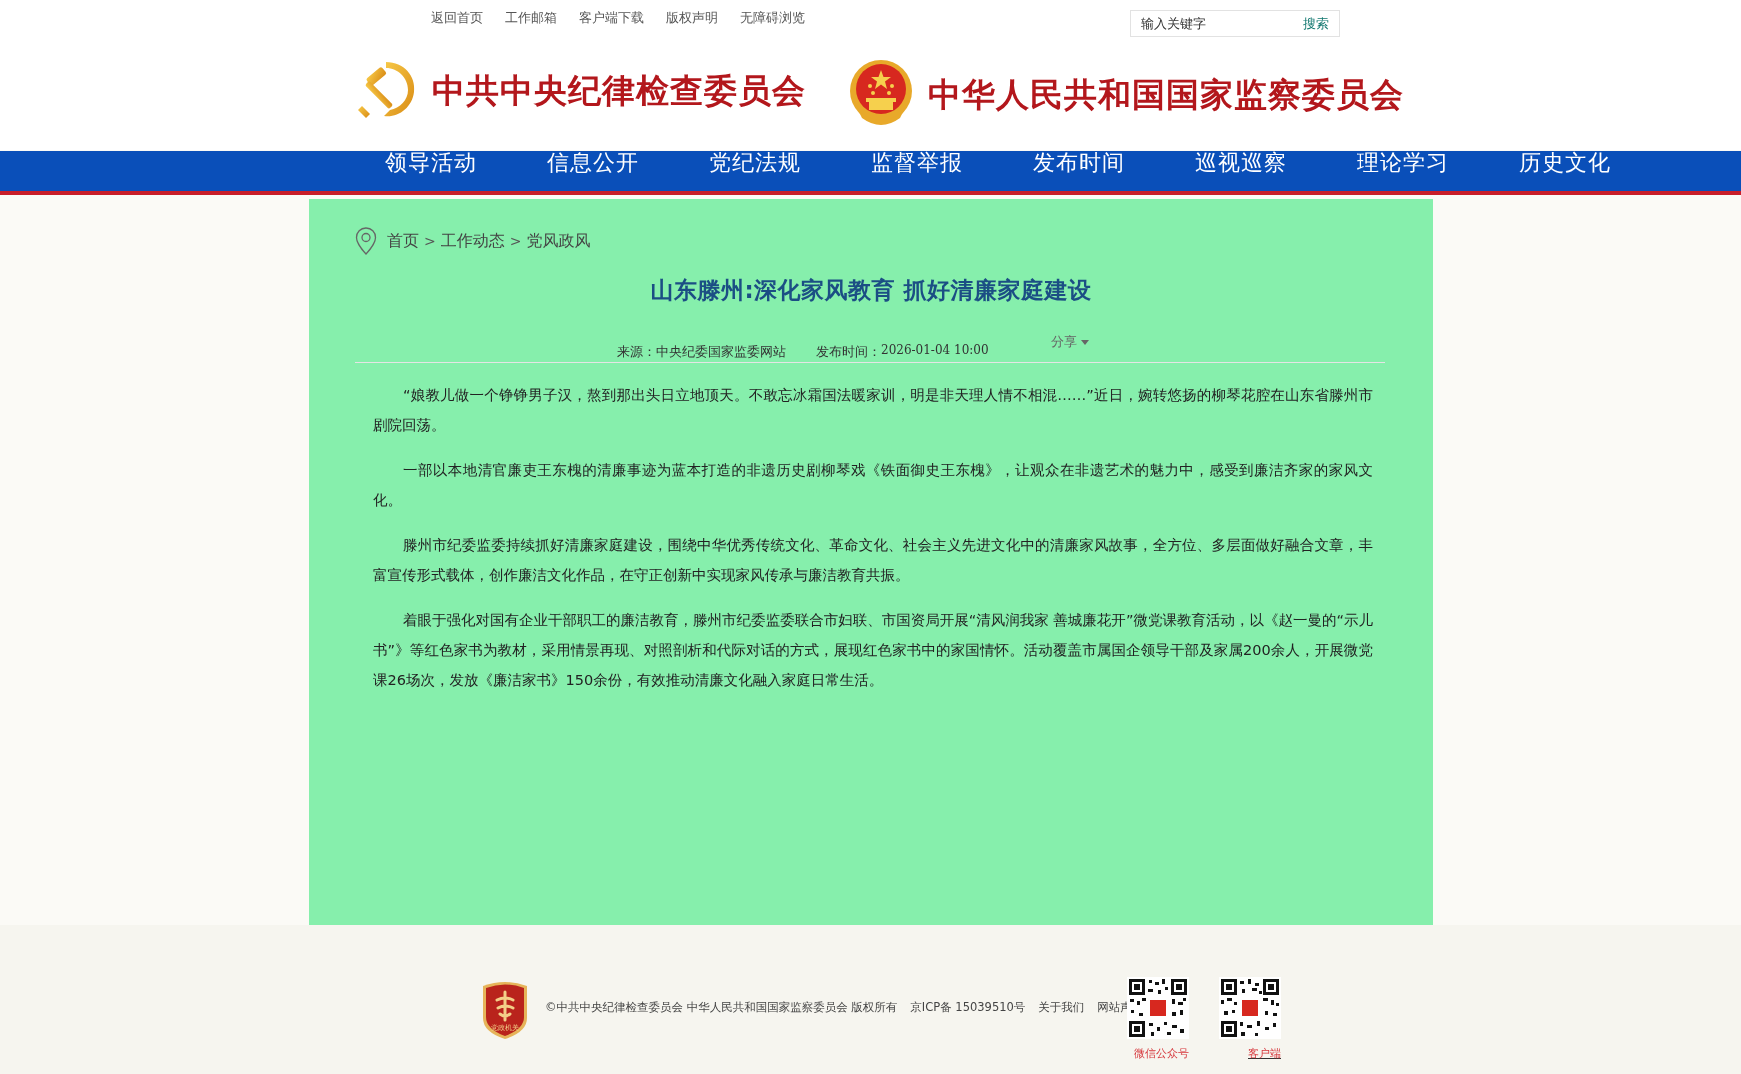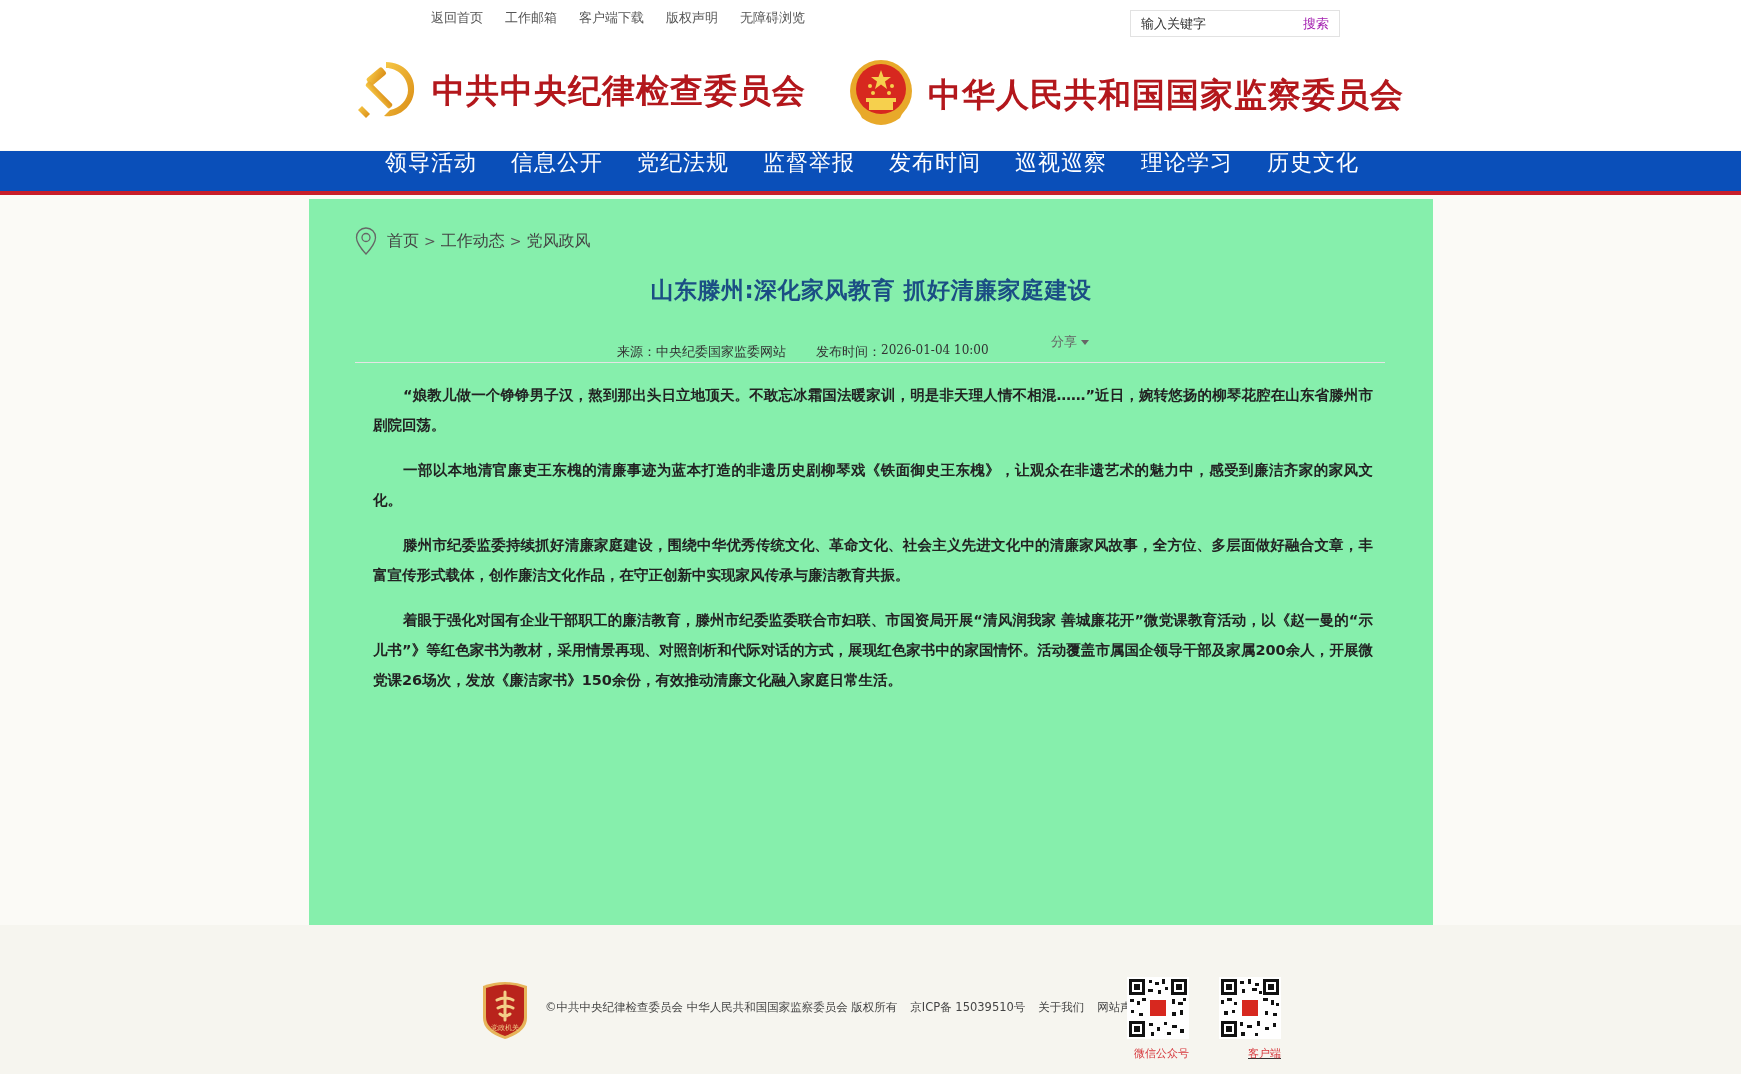--- a/index.html
+++ b/index.html
@@ -17,34 +17,34 @@
   }
   .search {
     position: absolute; left: 1130px; top: 10px; width: 210px; height: 27px;
     border: 1px solid #e2e2e2; background: #fff; display: flex; align-items: center;
   }
   .search input {
     border: none; outline: none; font-size: 13px; color: #333; width: 160px; padding-left: 10px;
     background: transparent; font-family: "DejaVu Sans", sans-serif;
   }
   .search input::placeholder { color: #333; }
-  .search .sbtn { font-size: 13px; color: #a21caf; margin-left: auto; margin-right: 10px; cursor: pointer; }
+  .search .sbtn { font-size: 13px; color: #0f766e; margin-left: auto; margin-right: 10px; cursor: pointer; }
 
   .logo1 { position: absolute; left: 356px; top: 58px; display: flex; align-items: center; }
   .logo2 { position: absolute; left: 848px; top: 58px; display: flex; align-items: center; }
   .logo-text {
     font-family: "DejaVu Serif", "Liberation Serif", serif; font-weight: bold;
     color: #b3171c; font-size: 33px; letter-spacing: 1px; margin-left: 14px; white-space: nowrap;
   }
 
   .navbar {
     position: absolute; left: 0; top: 151px; width: 1741px; height: 44px;
     background: #0a4fb9; border-bottom: 4px solid #c81e2a;
   }
-  .navbar .items { position: absolute; left: 385px; top: 0; height: 24px; display: flex; align-items: center; }
+  .navbar .items { position: absolute; left: 385px; top: 0; height: 24px; display: flex; align-items: center; gap: 36px; }
   .navbar .items a {
     font-family: "DejaVu Serif", "Liberation Serif", serif;
     color: #fff; font-size: 22px; text-decoration: none; margin-right: 34px; white-space: nowrap; letter-spacing: 1px;
   }
 
   .content {
     position: absolute; left: 309px; top: 199px; width: 1124px; height: 726px; background: #86efac;
   }
   .crumb { position: absolute; left: 46px; top: 28px; display: flex; align-items: center; font-size: 16px; color: #444; }
   .crumb .sep { margin: 0 5px; color: #555; font-size: 14px; }
@@ -54,21 +54,21 @@
     font-size: 23px; font-weight: bold; color: #1b4e84; letter-spacing: 0.5px;
   }
   .meta { position: absolute; top: 144px; left: 308px; font-size: 13px; color: #333; display: flex; white-space: nowrap; }
   .meta .date { font-family: "DejaVu Serif", serif; font-size: 12px; }
   .meta .gap { width: 30px; }
   .share { position: absolute; left: 742px; top: 134px; font-size: 13px; color: #666; cursor: pointer; }
   .share .caret { display: inline-block; width: 0; height: 0; border-left: 4px solid transparent; border-right: 4px solid transparent; border-top: 5px solid #666; margin-left: 4px; vertical-align: middle; }
   .divider { position: absolute; left: 46px; top: 163px; width: 1030px; height: 1px; background: #e5e5e5; }
   .body-text { position: absolute; left: 64px; top: 181px; width: 1000px; }
   .body-text p {
-    font-size: 14.5px; line-height: 30px; text-indent: 30px; color: #222; margin-bottom: 15px; text-align: justify; font-weight: bold;
+    font-size: 14.5px; line-height: 30px; text-indent: 30px; color: #222; margin-bottom: 15px; text-align: justify;
   }
 
   .footer { position: absolute; left: 0; top: 925px; width: 1741px; height: 149px; background: #f6f5ef; }
   .footer .badge { position: absolute; left: 480px; top: 55px; }
   .footer .copy {
     position: absolute; left: 545px; top: 75px; font-size: 11.5px; color: #444; white-space: nowrap; display: flex; text-align: right;
   }
   .footer .copy span, .footer .copy a { margin-right: 13px; color: #444; text-decoration: none; }
   .qr { position: absolute; top: 52px; text-align: right; }
   .qr .lbl { font-size: 11px; color: #d6373c; margin-top: 3px; }

